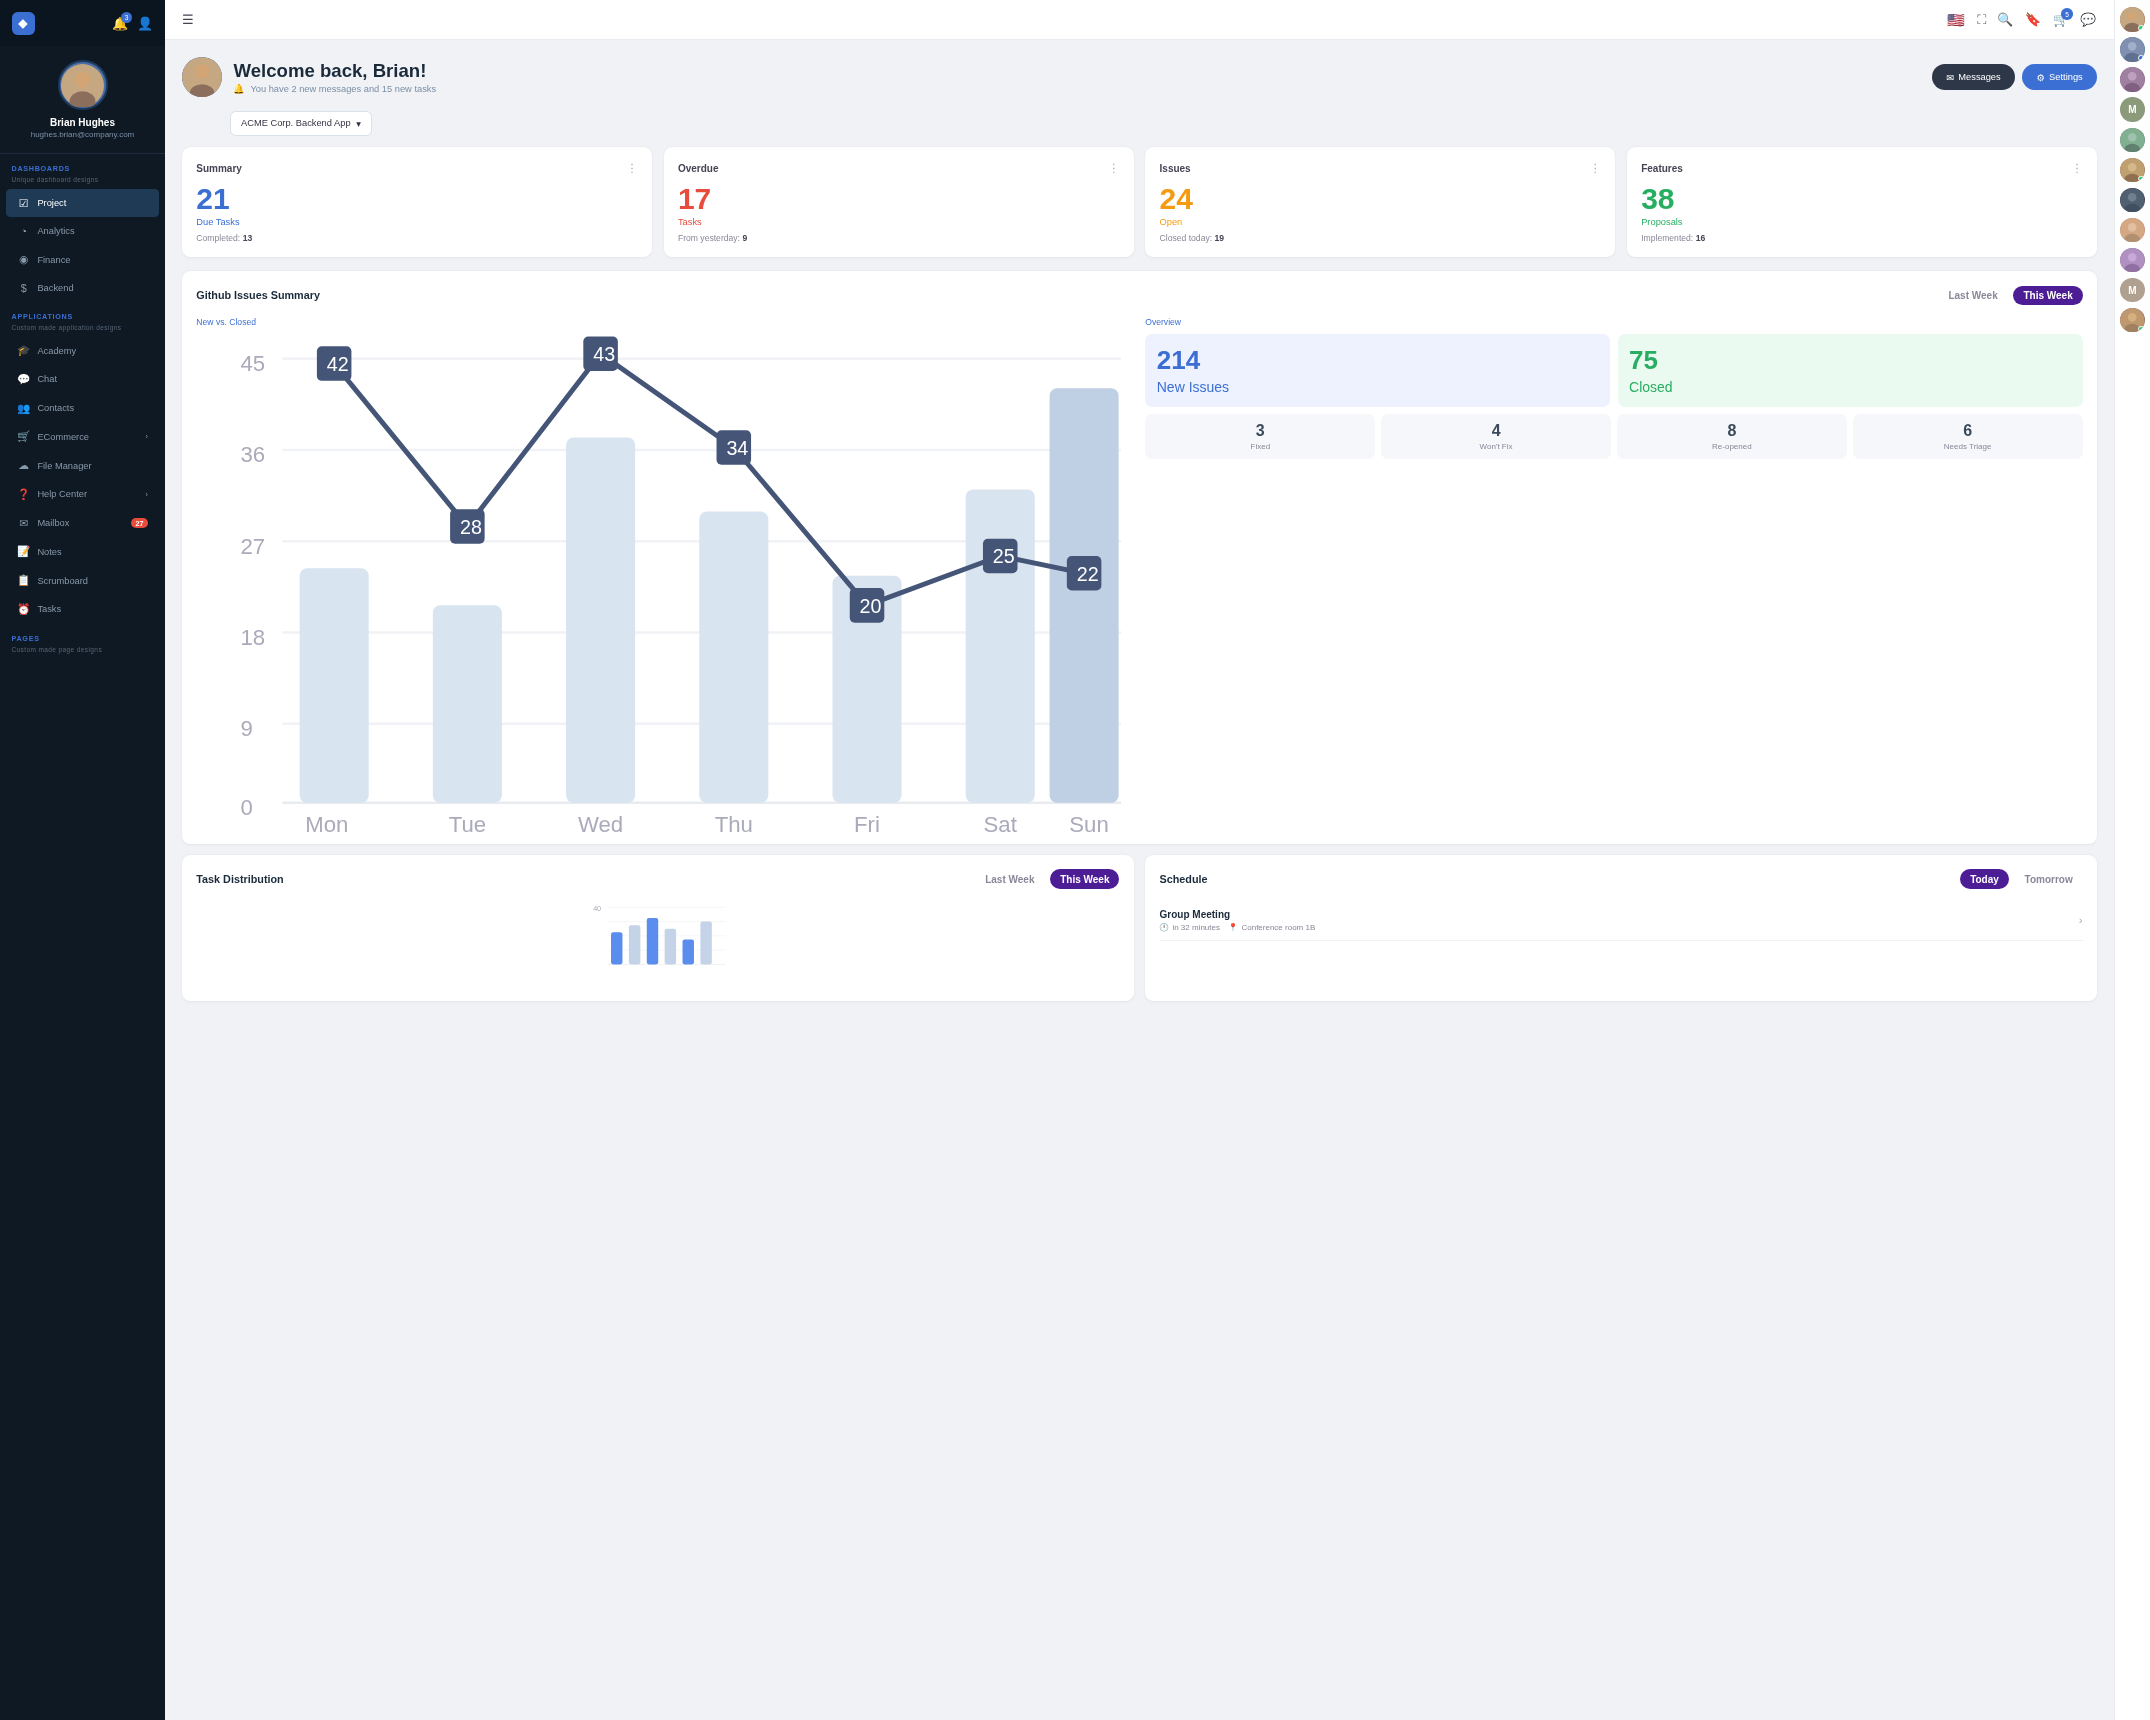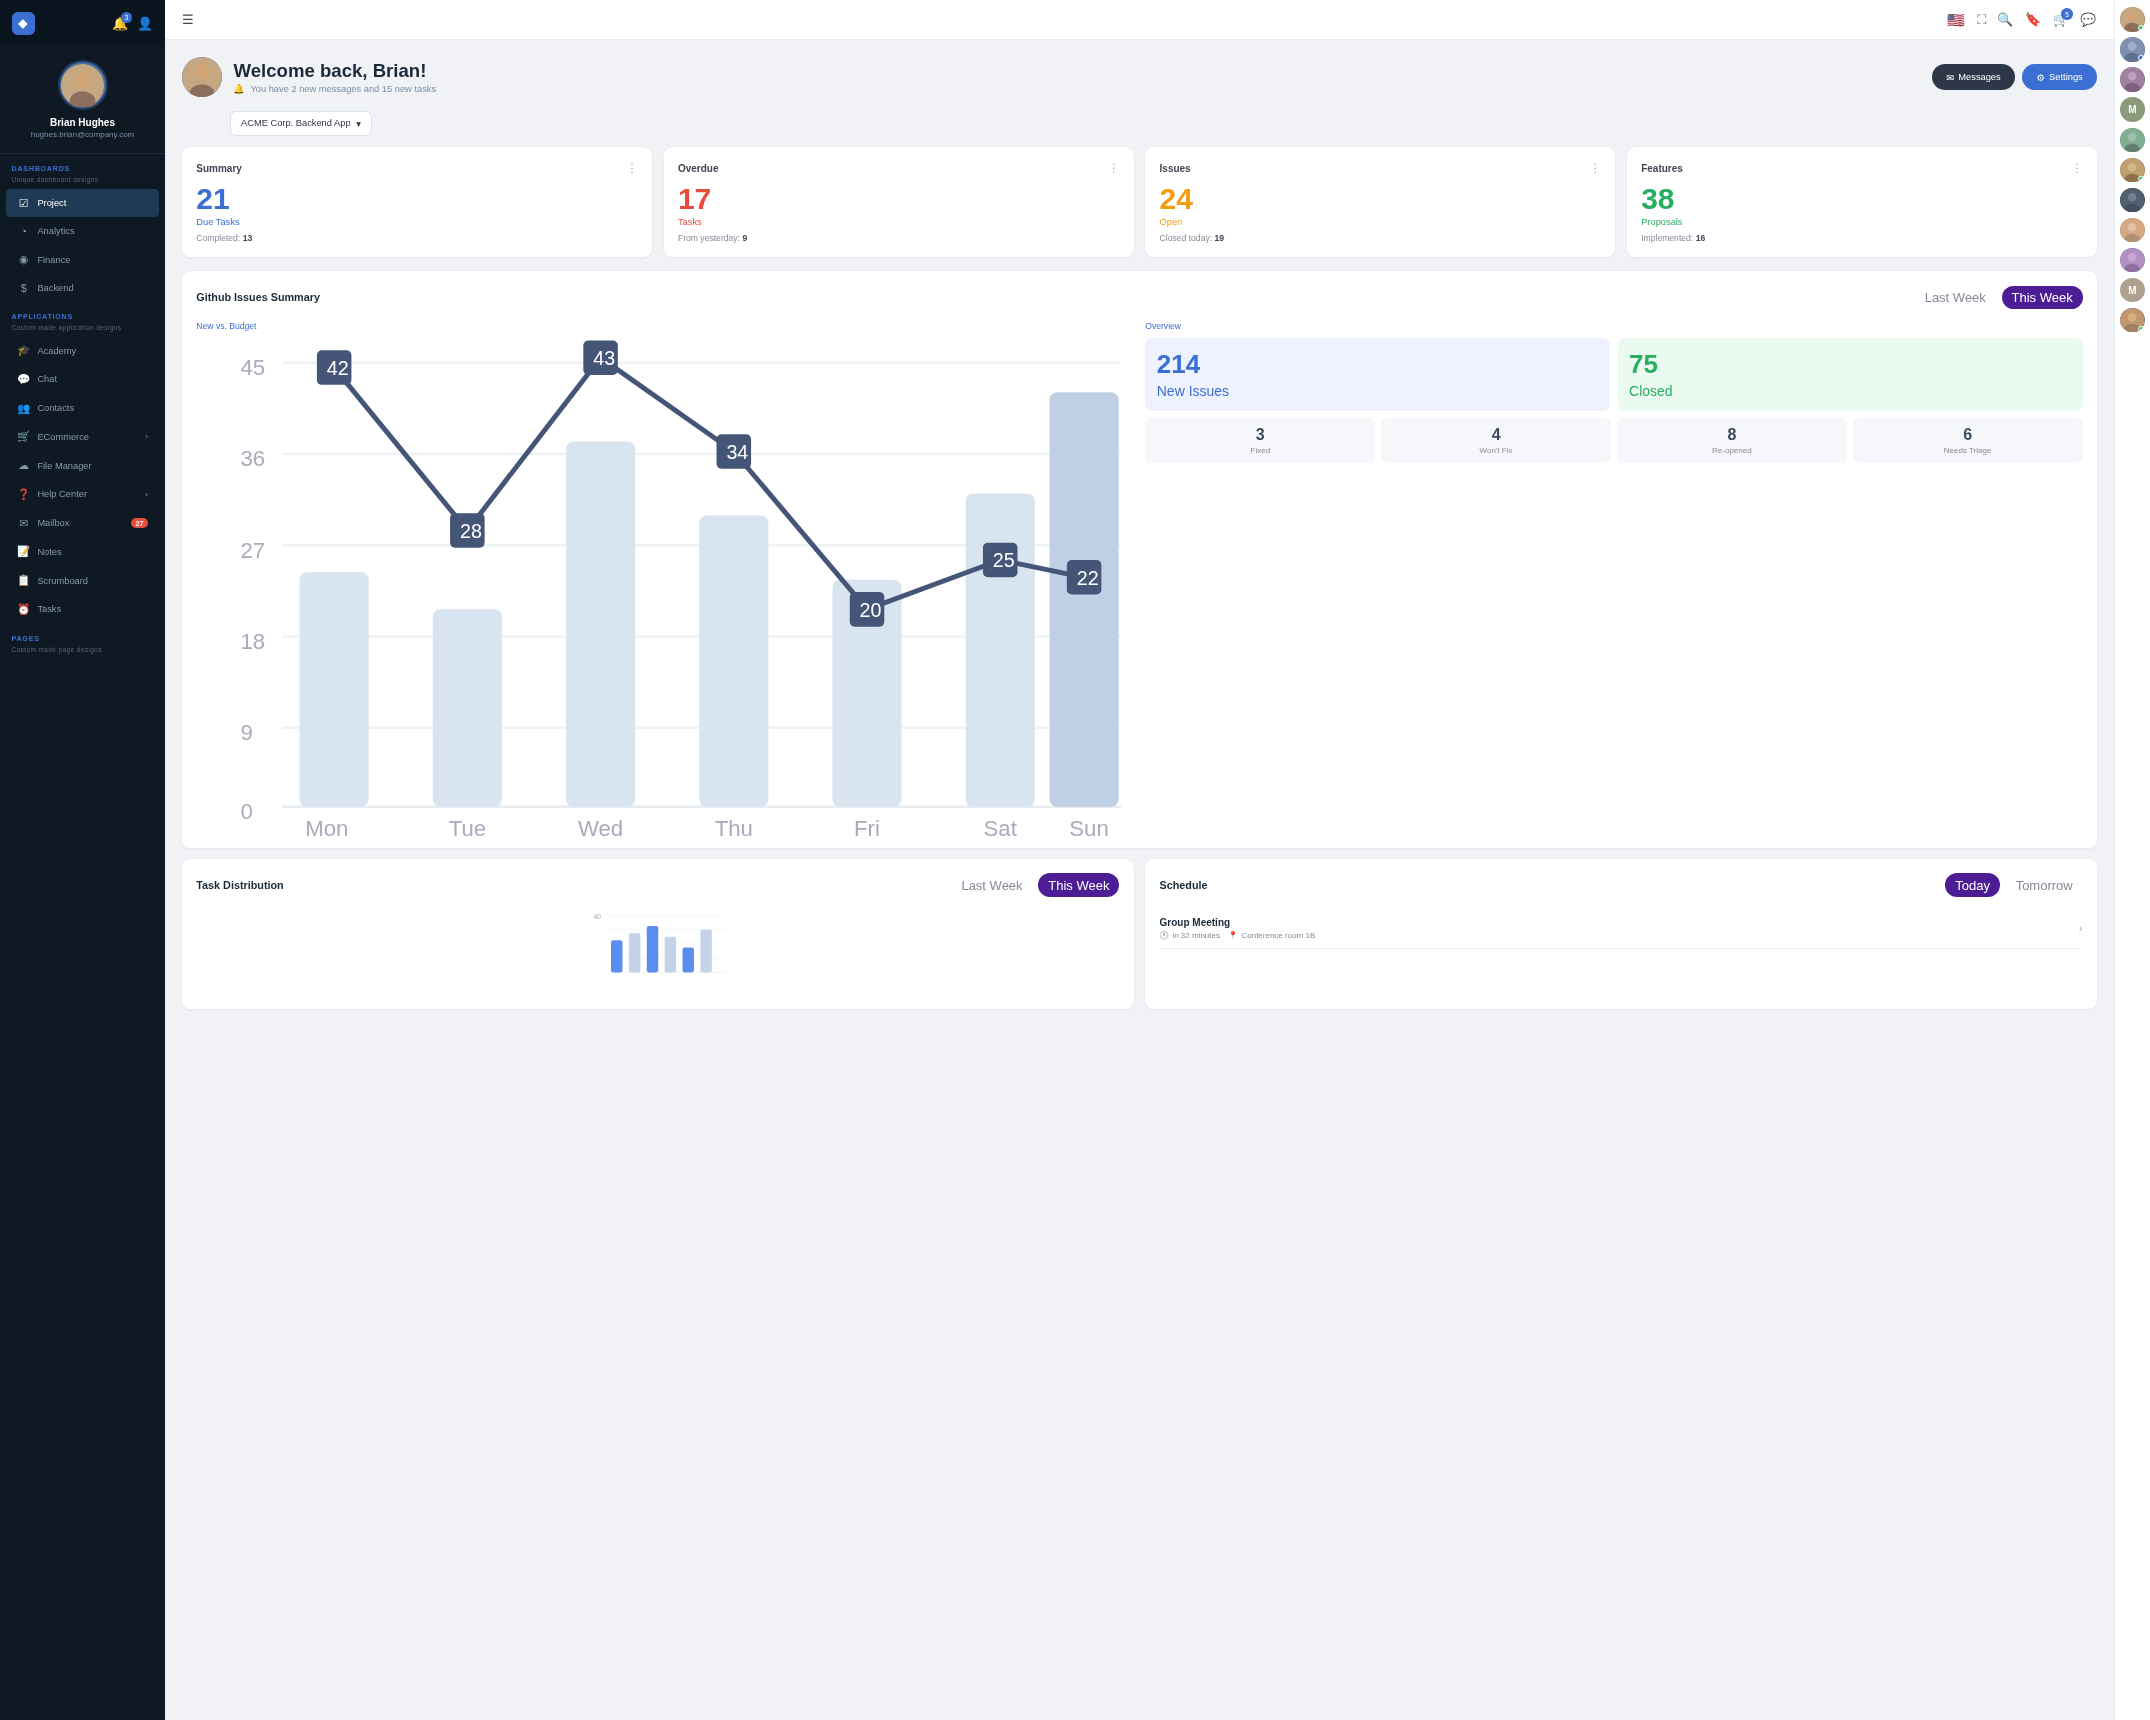--- a/index.html
+++ b/index.html
@@ -229,21 +229,21 @@
       padding: 14.3px; box-shadow: 0 0.7px 2.9px rgba(0,0,0,0.06);
     }
     .panel-header {
       display: flex; justify-content: space-between; align-items: center;
       margin-bottom: 11.5px;
     }
     .panel-title { font-size: 10.8px; font-weight: 700; color: #1a2a3a; }
     .panel-actions { display: flex; gap: 5.7px; align-items: center; }
     .btn-week {
       padding: 4.3px 10px; border-radius: 14.3px;
-      border: none; cursor: pointer; font-size: 13px; font-weight: 400;
+      border: none; cursor: pointer; font-size: 10px; font-weight: 700;
     }
     .btn-week.inactive { background: transparent; color: #889; }
     .btn-week.active { background: #4c1d95; color: #fff; }
 
     
     .chart-label { font-size: 8.6px; color: #3b6fd4; font-weight: 500; margin-bottom: 7.2px; }
 
     
     .github-content { display: grid; grid-template-columns: 1fr 1fr; gap: 11.5px; }
     .github-chart-side { }
@@ -490,21 +490,21 @@
       <div class="panel-header">
         <span class="panel-title">Github Issues Summary</span>
         <div class="panel-actions">
           <button class="btn-week inactive">Last Week</button>
           <button class="btn-week active">This Week</button>
         </div>
       </div>
       <div class="github-content">
 
         <div class="github-chart-side">
-          <div class="chart-label">New vs. Budget</div>
+          <div class="chart-label">New vs. Closed</div>
           <svg class="chart" viewBox="0 0 380 200">
 
             <text x="18" y="15" font-size="9" fill="#aab">45</text>
             <text x="18" y="52" font-size="9" fill="#aab">36</text>
             <text x="18" y="89" font-size="9" fill="#aab">27</text>
             <text x="18" y="126" font-size="9" fill="#aab">18</text>
             <text x="18" y="163" font-size="9" fill="#aab">9</text>
             <text x="18" y="195" font-size="9" fill="#aab">0</text>
 
             <line x1="35" y1="10" x2="375" y2="10" stroke="#f0f2f5" stroke-width="1"></line>

